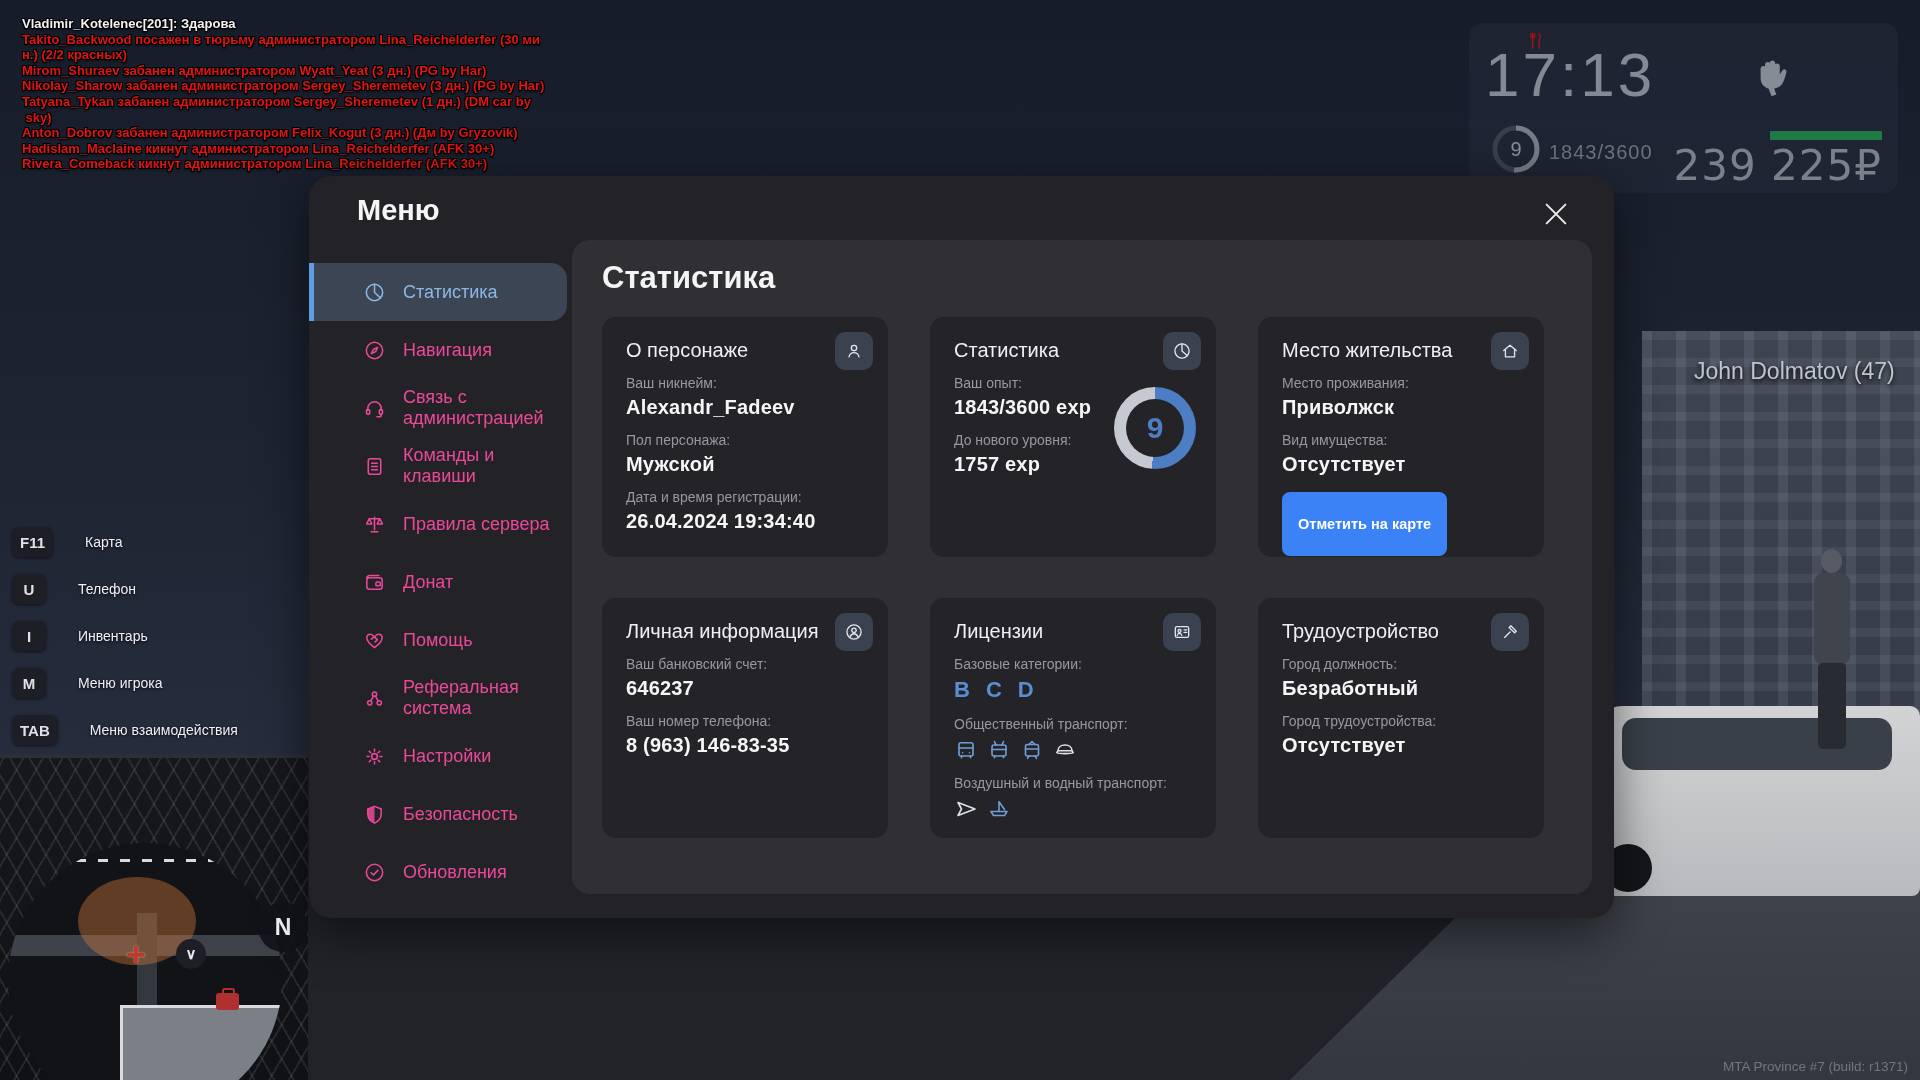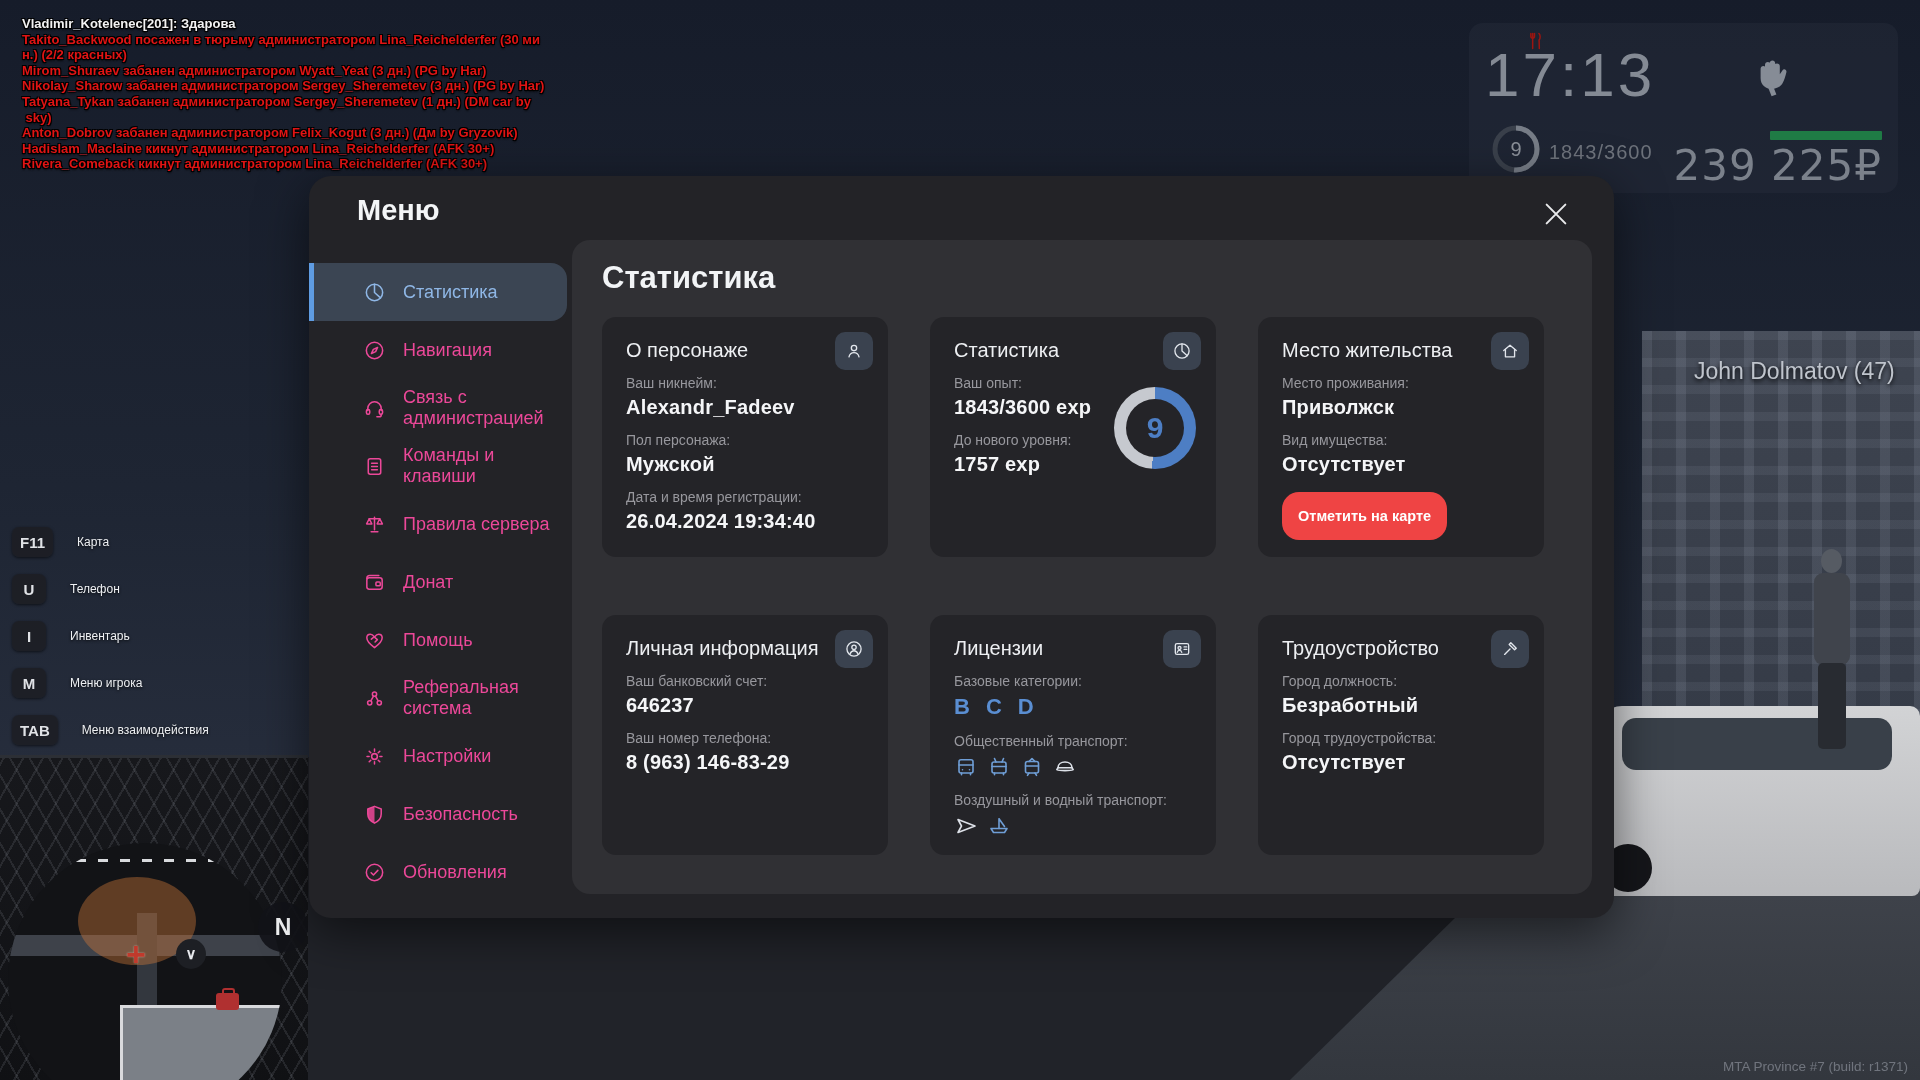--- a/index.html
+++ b/index.html
@@ -48,21 +48,21 @@
   .hud-xp{position:absolute;left:80px;top:118px;font-size:20px;color:#6d727b;letter-spacing:1px;}
   .hud-health{position:absolute;left:301px;top:108px;width:112px;height:9px;background:#1f7b45;border-radius:1px;}
   .hud-money{position:absolute;right:16px;top:118px;font-size:42px;color:#7b818b;letter-spacing:1px;
     font-family:"DejaVu Sans","Liberation Sans",sans-serif;}
   
   .hotkeys{position:absolute;left:12px;top:527px;z-index:4;}
   .hotkey-row{display:flex;align-items:center;height:30px;margin-bottom:17px;}
   .key-badge{min-width:18px;padding:0 8px;height:30px;display:inline-flex;align-items:center;justify-content:center;
     background:rgba(28,30,35,.88);border-radius:7px;color:#e0e2e6;font-size:15px;font-weight:700;
     box-shadow:0 1px 3px rgba(0,0,0,.6);}
-  .key-label{margin-left:24px;font-size:12px;color:#eef0f3;text-shadow:0 1px 3px rgba(0,0,0,.85);}
+  .key-label{margin-left:32px;font-size:14px;color:#eef0f3;text-shadow:0 1px 3px rgba(0,0,0,.85);}
   
   .minimap{position:absolute;left:8px;top:843px;width:274px;height:274px;border-radius:50%;overflow:hidden;
     background:#121316;z-index:4;}
   .mm-road-h{position:absolute;left:0;top:92px;width:274px;height:21px;background:#3e424a;}
   .mm-road-v{position:absolute;left:129px;top:70px;width:20px;height:204px;background:#33373e;}
   .mm-bldg{position:absolute;left:112px;top:162px;width:156px;height:96px;background:#7b8087;border:3px solid #d9dadd;}
   .mm-zone{position:absolute;left:70px;top:34px;width:118px;height:88px;border-radius:50%;background:rgba(204,118,58,.42);}
   .mm-dashes{position:absolute;left:46px;top:16px;width:172px;height:3px;
     background:repeating-linear-gradient(90deg,#d8dadd 0 10px,transparent 10px 22px);}
   .mm-plus{position:absolute;left:118px;top:96px;font-size:34px;font-weight:900;color:#c03a2c;
@@ -82,33 +82,33 @@
   .sidebar{position:absolute;left:0;top:87px;width:258px;}
   .side-item{position:relative;height:58px;display:flex;align-items:center;gap:17px;padding-left:54px;
     font-size:18px;color:#ec4899;cursor:pointer;box-sizing:border-box;}
   .side-item .ic{width:23px;height:23px;flex:none;}
   .side-label{line-height:21px;max-width:165px;}
   .side-item.active{background:#3b4553;border-radius:0 16px 16px 0;color:#8fb7e6;}
   .side-item.active:before{content:"";position:absolute;left:0;top:0;bottom:0;width:5px;background:#5f9ce2;}
   .content{position:absolute;left:263px;top:64px;width:1020px;height:654px;background:#303034;border-radius:18px;}
   .heading{position:absolute;left:30px;top:20px;font-size:31px;font-weight:700;color:#f2f4f6;}
   .cards{position:absolute;left:30px;top:77px;display:grid;grid-template-columns:repeat(3,286px);
-    grid-auto-rows:240px;gap:58px 42px;}
+    grid-auto-rows:240px;gap:41px 42px;}
   .card{position:relative;background:#242428;border-radius:14px;padding:22px 24px;box-sizing:border-box;}
   .card-title{font-size:20px;color:#edeff2;}
   .card-badge{position:absolute;top:15px;right:15px;width:38px;height:38px;border-radius:10px;background:#3a424f;
     display:grid;place-items:center;color:#e2e6ec;}
   .card-badge .ic{width:20px;height:20px;}
   .field{margin-top:13px;}
   .f-label{font-size:14px;color:#97979d;}
   .f-value{font-size:20px;font-weight:700;color:#f5f6f8;margin-top:5px;letter-spacing:.2px;}
   .ring{position:absolute;right:20px;top:70px;width:82px;height:82px;border-radius:50%;}
   .ring-hole{position:absolute;inset:12px;border-radius:50%;background:#242428;display:grid;place-items:center;
     font-size:30px;font-weight:700;color:#4d7ec4;}
-  .map-btn{margin-top:16px;background:#ef4444;color:#fff;border:none;border-radius:17px;padding:16px 16px;
+  .map-btn{margin-top:16px;background:#3b82f6;color:#fff;border:none;border-radius:8px;padding:24px 16px;
     font-size:14.5px;font-weight:700;font-family:inherit;cursor:pointer;}
   .cat-row{display:flex;gap:16px;margin-top:5px;}
   .cat{font-size:22px;font-weight:700;color:#5a8ed2;}
   .t-row{display:flex;gap:9px;margin-top:6px;align-items:center;}
   .t-row .ic{width:24px;height:24px;}
   .t-owned{color:#6f9ed6;}
   .t-un{color:#dde1e8;}
   .ic{display:inline-block;}
 </style>
 </head>
@@ -352,21 +352,21 @@
               <svg class="ic " viewBox="0 0 24 24" fill="none" stroke="currentColor" stroke-width="1.6" stroke-linecap="round" stroke-linejoin="round">
                 <circle cx="12" cy="12" r="8.5"></circle>
                 <circle cx="12" cy="10" r="2.6"></circle>
                 <path d="M7.2 18c1-2.7 2.7-3.9 4.8-3.9s3.8 1.2 4.8 3.9"></path>
               </svg>
             </span><div class="field">
       <div class="f-label">Ваш банковский счет:</div>
               <div class="f-value">646237</div>
             </div><div class="field">
       <div class="f-label">Ваш номер телефона:</div>
-              <div class="f-value">8 (963) 146-83-29</div>
+              <div class="f-value">8 (963) 146-83-35</div>
             </div></div>
           <div class="card"><span class="card-title">Лицензии</span>
     <span class="card-badge">
               <svg class="ic " viewBox="0 0 24 24" fill="none" stroke="currentColor" stroke-width="1.6" stroke-linecap="round" stroke-linejoin="round">
                 <rect x="4" y="5.5" width="16" height="13" rx="2"></rect>
                 <circle cx="9" cy="10.8" r="1.8"></circle>
                 <path d="M6.3 16c.5-1.6 1.5-2.3 2.7-2.3s2.2.7 2.7 2.3M14.5 9.5h3.2M14.5 12.5h3.2"></path>
               </svg>
             </span><div class="field">
       <div class="f-label">Базовые категории:</div>

